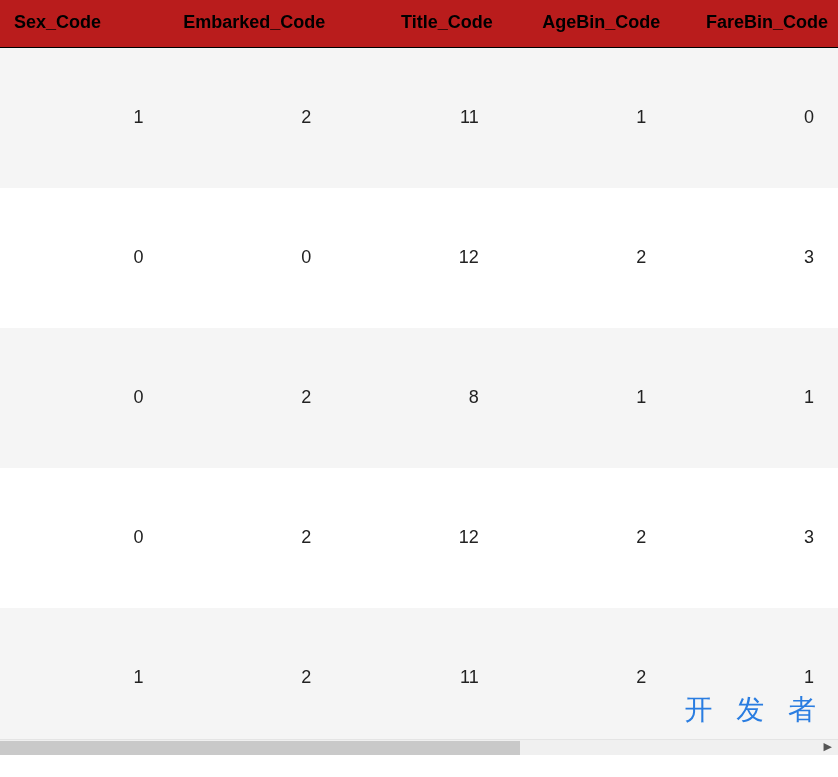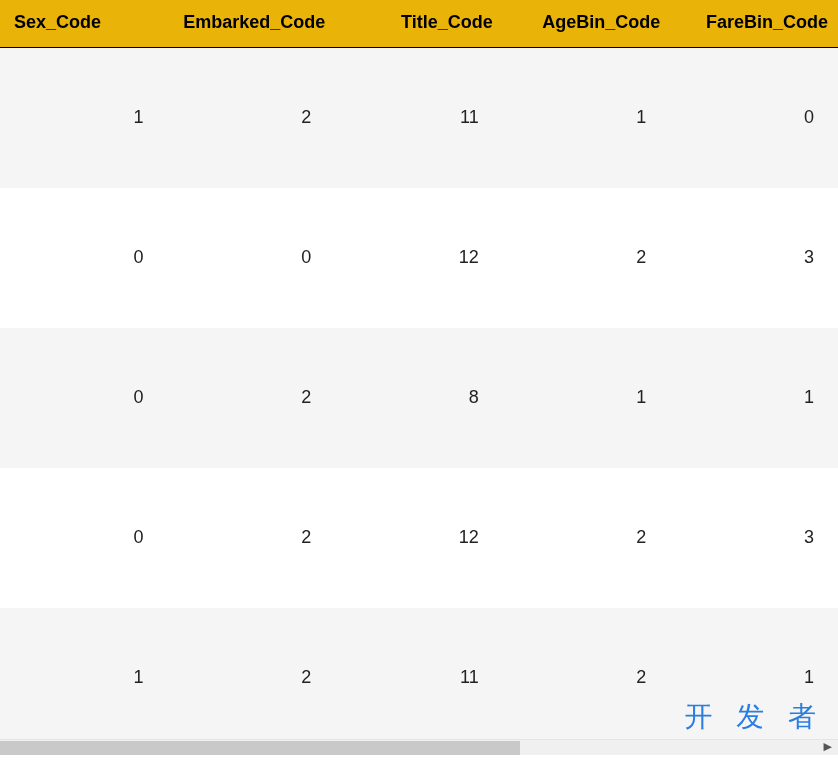--- a/index.html
+++ b/index.html
@@ -25,21 +25,21 @@
       border-collapse: collapse;
       table-layout: fixed;
     }
     thead th {
       text-align: right;
       font-weight: bold;
       font-size: 18px;
       color: #000000;
       padding: 12px 10px 14px 10px;
       border-bottom: 1px solid #000000;
-      background: #eab308;
+      background: #b91c1c;
       white-space: nowrap;
     }
     thead th:first-child {
       text-align: left;
       padding-left: 14px;
     }
     tbody td {
       text-align: right;
       font-size: 18px;
       color: #222222;
@@ -74,21 +74,21 @@
     .scrollbar-arrow {
       position: absolute;
       right: 6px;
       bottom: 24px;
       font-size: 11px;
       color: #555555;
     }
     .watermark {
       position: absolute;
       right: 14px;
-      bottom: 44px;
+      bottom: 51px;
       text-align: right;
       line-height: 1.1;
       pointer-events: none;
     }
     .watermark .line1 {
       font-size: 28px;
       color: #2a7de1;
       letter-spacing: 8px;
       font-weight: 500;
     }

